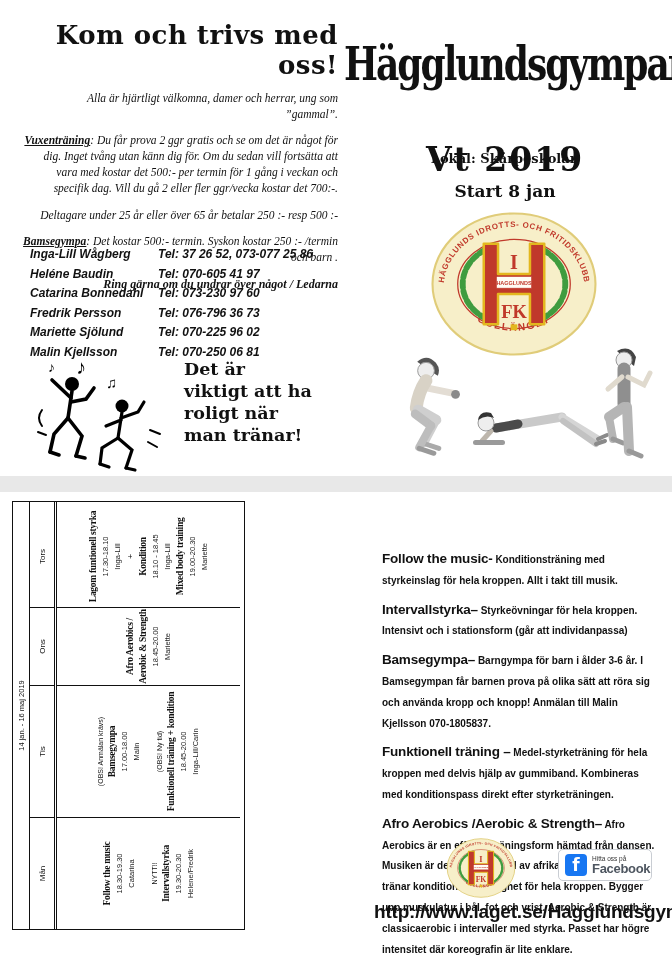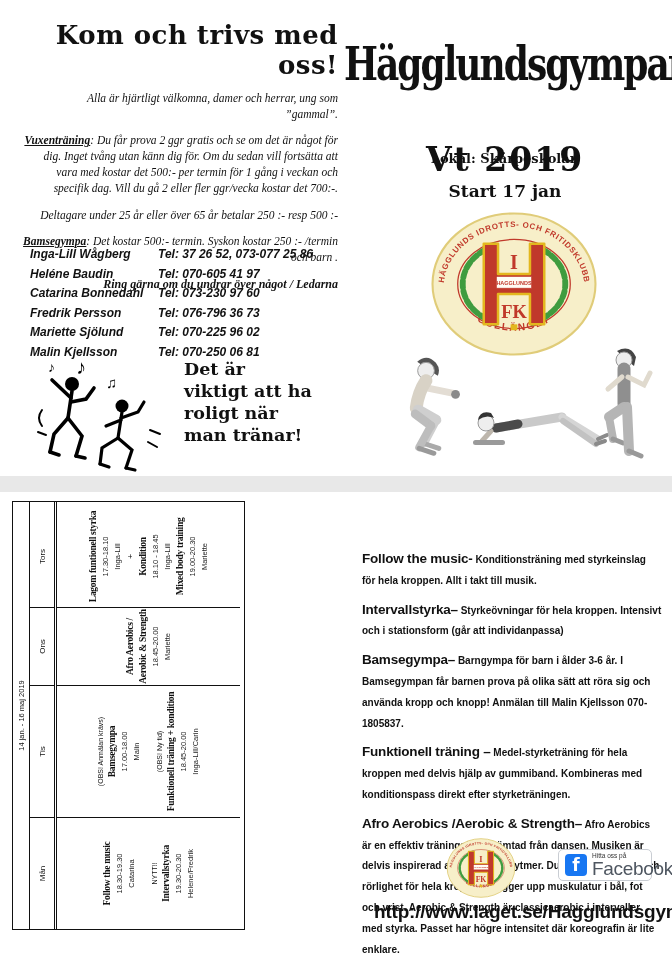--- a/index.html
+++ b/index.html
@@ -67,33 +67,33 @@
   .ln-title { font-family:"Liberation Serif", serif; font-weight:bold; font-size:9.5px; letter-spacing:-.3px; }
   .ln-time, .ln-leader { font-size:7.5px; color:#222; }
   .ln-note { font-size:7px; }
   .ln-plus { font-family:"Liberation Serif", serif; font-weight:bold; font-size:9px; }
   .ln-gap { height:9px; }
 
   
   #passb { left:362px; top:528px; width:300px; text-align:left; }
   .passb-h { width:262px; text-align:center; font-weight:bold; font-size:13.5px; }
   #desc-list { margin-top:20px; }
-  .desc { margin-top:9px; line-height:1.3; }
+  .desc { margin-top:9px; line-height:1.3;margin-left:20px; }
   .desc-term { font-weight:bold; font-size:13.5px; letter-spacing:-.2px; }
   .desc-body { font-weight:bold; font-size:10px; }
 
   
   #fb { left:558px; top:849px; width:94px; height:32px; background:#fff;
         border:1px solid #c9cdd3; border-radius:5px; display:flex; align-items:center;
         padding:3px 6px; gap:5px; }
   .fb-f { width:22px; height:22px; border-radius:4px; background:var(--facebook_blue,#1877f2);
           color:#fff; font:bold 17px "DejaVu Sans", sans-serif; display:flex;
           align-items:center; justify-content:center; flex:0 0 22px; }
   .fb-t1 { font-size:6.5px; color:#333; line-height:1.2; }
-  .fb-t2 { font-weight:normal; font-size:19px; color:#4e5660; letter-spacing:-.3px; line-height:1; }
+  .fb-t2 { font-weight:bold; font-size:13px; color:#4e5660; letter-spacing:-.3px; line-height:1; }
   #url { left:374px; top:901px; font-weight:bold; font-size:19px; letter-spacing:-.2px; }
 </style>
 </head>
 <body>
 
 <div class="abs" id="p1-left">
   <h1 class="headline">Kom och trivs med oss!</h1>
   <p class="intro">Alla är hjärtligt välkomna, damer och herrar, ung som
 ”gammal”.</p>
   <div>
@@ -171,21 +171,21 @@
 </svg>
 
 <div class="abs" id="motto">Det är
 viktigt att ha
 roligt när
 man tränar!</div>
 
 <div class="abs big-title">Hägglundsgympan</div>
 <div class="abs venue">Lokal:  Skärpeskolan</div>
 <div class="abs term">Vt 2019</div>
-<div class="abs start">Start  17 jan</div>
+<div class="abs start">Start  8 jan</div>
 
 <div class="abs logo-slot" id="logo-main">
     <svg viewBox="0 0 200 172">
     <ellipse cx="100" cy="86" rx="97" ry="84" fill="#f7efc9" stroke="#e0cc79" stroke-width="2.5"></ellipse>
     <ellipse cx="100" cy="86" rx="67" ry="53" fill="none" stroke="#c0392b" stroke-width="1.5"></ellipse>
     <path id="arcTop" d="M 16,92 A 84,74 0 0 1 184,92" fill="none"></path>
     <path id="arcBot" d="M 34,108 A 72,56 0 0 0 166,108" fill="none"></path>
     <text font-size="9.5" font-weight="bold" fill="#c0392b" letter-spacing="0.8" font-family="Liberation Sans, sans-serif">
       <textPath href="#arcTop" startOffset="50%" text-anchor="middle">HÄGGLUNDS  IDROTTS-  OCH  FRITIDSKLUBB</textPath>
     </text>

